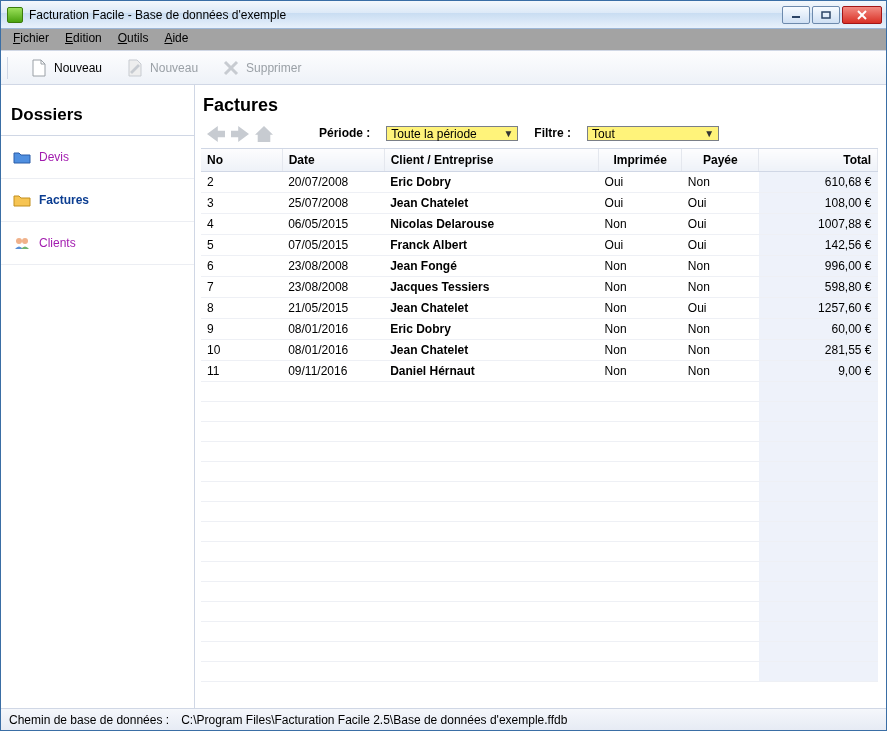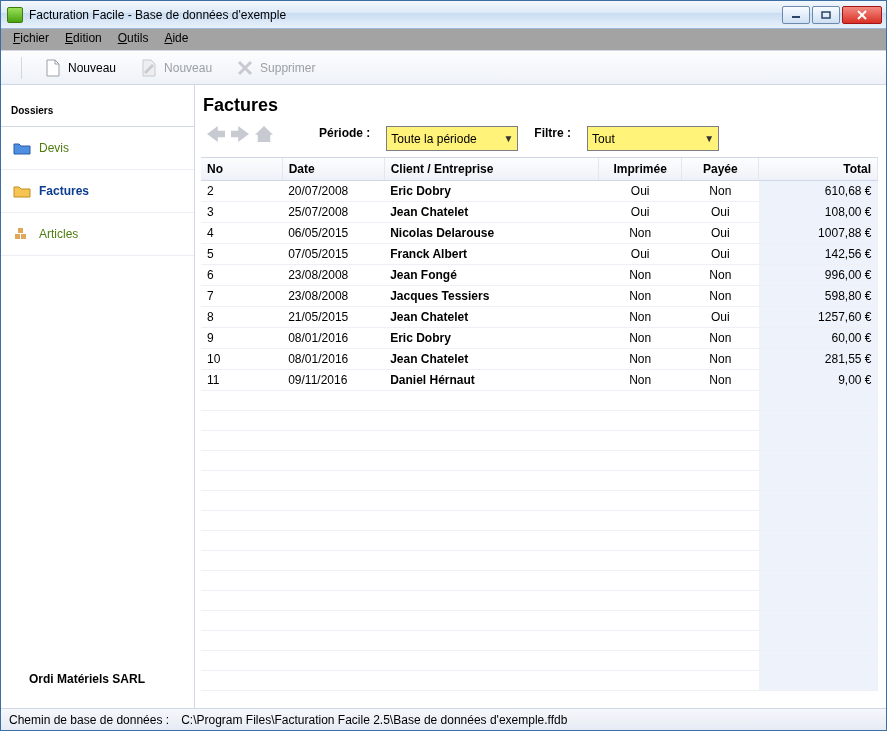--- a/index.html
+++ b/index.html
@@ -64,21 +64,21 @@
   }
   .menubar .menuitem span.ul { text-decoration: underline; }
 
   
   .toolbar {
     height: 34px;
     background: linear-gradient(to bottom, #fdfdfe, #eef2f8);
     border-bottom: 1px solid #d0d7e5;
     display: flex;
     align-items: center;
-    padding-left: 20px;
+    padding-left: 6px;
     gap: 12px;
   }
   .toolbar .sep {
     width: 1px; height: 22px;
     background: #d0d7e5;
     margin-right: 4px;
   }
   .tbtn {
     display: flex; align-items: center; gap: 6px;
     padding: 3px 6px;
@@ -96,28 +96,28 @@
   .sidebar {
     width: 194px;
     border-right: 1px solid #d0d7e5;
     display: flex;
     flex-direction: column;
     padding-top: 6px;
   }
   .sidebar-title {
     font-weight: bold;
     padding: 14px 10px 10px 10px;
-    font-size: 10px;
+    font-size: 17px;
   }
   .sidebar-hr { height: 1px; background: #d0d7e5; margin: 0 0 0 0; }
   .sb-item {
     display: flex; align-items: center; gap: 8px;
     padding: 14px 12px;
     border-bottom: 1px solid #eceef3;
-    color: #4d7c0f;
+    color: #a21caf;
   }
   .sb-item.active { color: #0b3d91; font-weight: bold; }
   .sb-item .ico { width: 18px; height: 14px; }
   .sidebar-footer {
     margin-top: auto;
     padding: 14px 10px 22px 28px;
     font-weight: bold;
     font-size: 12px;
   }
 
@@ -135,21 +135,21 @@
   .filtersrow .navicons { display: flex; gap: 6px; margin-left: 6px; margin-right: 30px; }
   .navicon { width: 18px; height: 16px; background: #c7cbd1; }
   .navicon.house {
     clip-path: polygon(50% 0, 100% 55%, 85% 55%, 85% 100%, 15% 100%, 15% 55%, 0 55%);
   }
   .flabel { font-weight: bold; }
   .combo {
     display: flex; align-items: center;
     background: #fff37a;
     border: 1px solid #7a7f87;
-    height: 25px;
+    height: 15px;
     width: 132px;
     padding: 0 4px;
     justify-content: space-between;
   }
   .combo .arrow { font-size: 10px; color: #333; }
 
   
   .tablewrap { flex:1; border-top: 1px solid #d0d7e5; overflow: hidden; }
   table { border-collapse: collapse; width: 100%; table-layout: fixed; }
   thead th {
@@ -165,21 +165,21 @@
   tbody td {
     border-bottom: 1px solid #eef0f5;
     padding: 3px 6px;
     height: 20px;
     white-space: nowrap;
     overflow: hidden;
   }
   td.no { }
   td.date { }
   td.client { font-weight: bold; }
-  td.center { text-align: center; }
+  td.center { }
   td.total { text-align: right; background: #eef2fa; }
   th.right { text-align: right; }
   th.center { text-align: center; }
 
   tbody tr.empty td { height: 20px; }
 
   col.c-no    { width: 78px; }
   col.c-date  { width: 98px; }
   col.c-client{ width: 206px; }
   col.c-imp   { width: 80px; }
@@ -278,33 +278,33 @@
 
     <div class="sb-item active">
       <span class="ico">
         <svg width="18" height="14" viewBox="0 0 18 14">
             <path d="M1 3 h5 l2 2 h9 v8 h-16 z" fill="#f6c453" stroke="#c28f1f"></path>
           </svg>
       </span>
       <span>Factures</span>
     </div>
 
-
     <div class="sb-item">
       <span class="ico">
         <svg width="18" height="14" viewBox="0 0 18 14">
-            <rect x="2" y="7" width="5" height="5" fill="#e0a85a"></rect>
-            <rect x="8" y="7" width="5" height="5" fill="#e0a85a"></rect>
-            <rect x="5" y="1" width="5" height="5" fill="#e0a85a"></rect>
+            <circle cx="6" cy="5" r="3" fill="#f0b18a"></circle>
+            <circle cx="12" cy="5" r="3" fill="#f0b18a"></circle>
+            <path d="M2 13 q4 -5 8 0" fill="#5a8fd6"></path>
+            <path d="M8 13 q4 -5 8 0" fill="#6fb36f"></path>
           </svg>
       </span>
-      <span>Articles</span>
-    </div>
-
-    <div class="sidebar-footer">Ordi Matériels SARL</div>
+      <span>Clients</span>
+    </div>
+
+
   </div>
 
   <div class="content">
     <h1>Factures</h1>
 
     <div class="filtersrow">
       <div class="navicons">
         <div class="navicon" style="clip-path: polygon(0 50%, 60% 0, 60% 30%, 100% 30%, 100% 70%, 60% 70%, 60% 100%);"></div>
         <div class="navicon" style="clip-path: polygon(100% 50%, 40% 0, 40% 30%, 0 30%, 0 70%, 40% 70%, 40% 100%);"></div>
         <div class="navicon house"></div>

